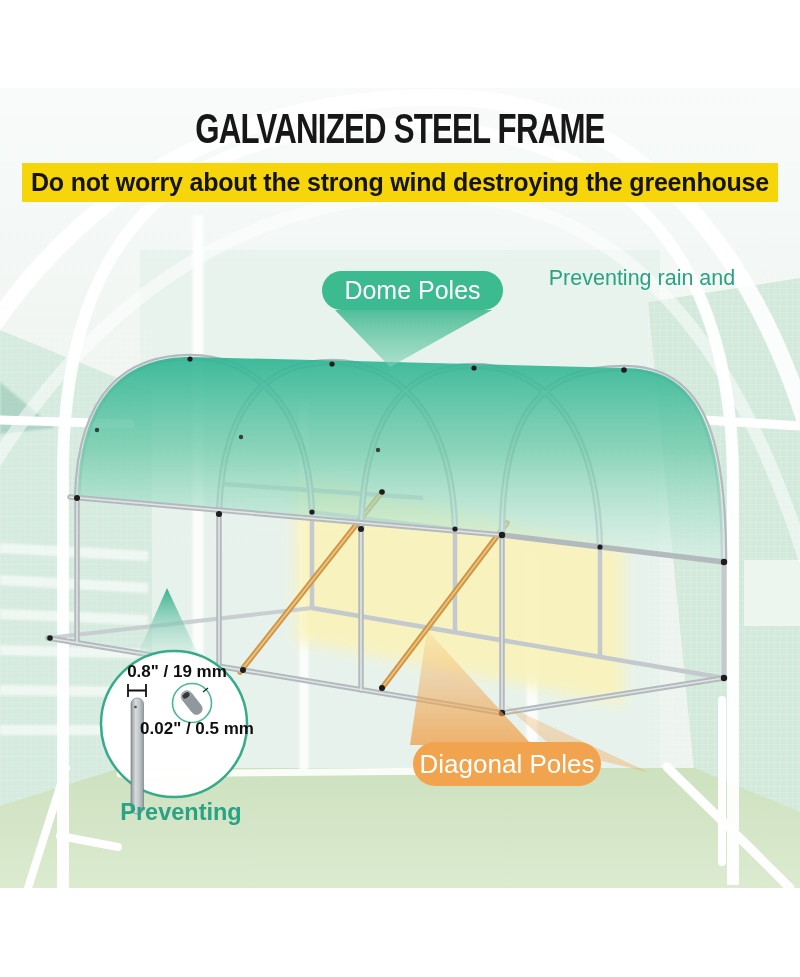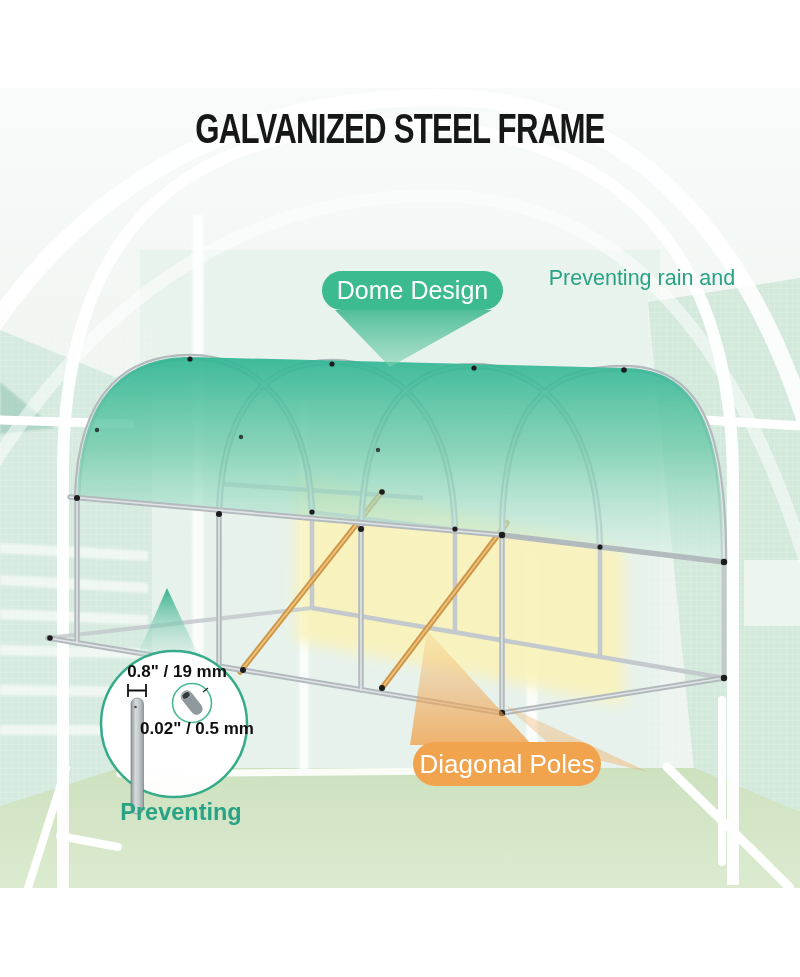--- a/index.html
+++ b/index.html
@@ -263,22 +263,23 @@
           <ellipse cx="192" cy="693.4" rx="4.6" ry="3.2" fill="#33383b"></ellipse>
           <ellipse cx="192" cy="693.4" rx="4.6" ry="3.2" fill="none" stroke="#e8eaeb" stroke-width="0.8" opacity="0.7"></ellipse>
         </g>
         <path d="M203,692 L208,688" stroke="#222222" stroke-width="1.3"></path>
       </g>
     </g>
   </svg>
 
   <div class="page-title">GALVANIZED STEEL FRAME</div>
 
-
-  <div class="pill pill-dome">Dome Design</div>
+  <div class="banner">Do not worry about the strong wind destroying the greenhouse</div>
+
+  <div class="pill pill-dome">Dome Poles</div>
 
   <div class="dome-note">
     <span>Preventing rain and</span><br>
   </div>
 
   <div class="meas meas-diameter">0.8" / 19 mm</div>
   <div class="meas meas-thickness">0.02" / 0.5 mm</div>
 
   <div class="poles-label">
     <span>Preventing</span><br>

